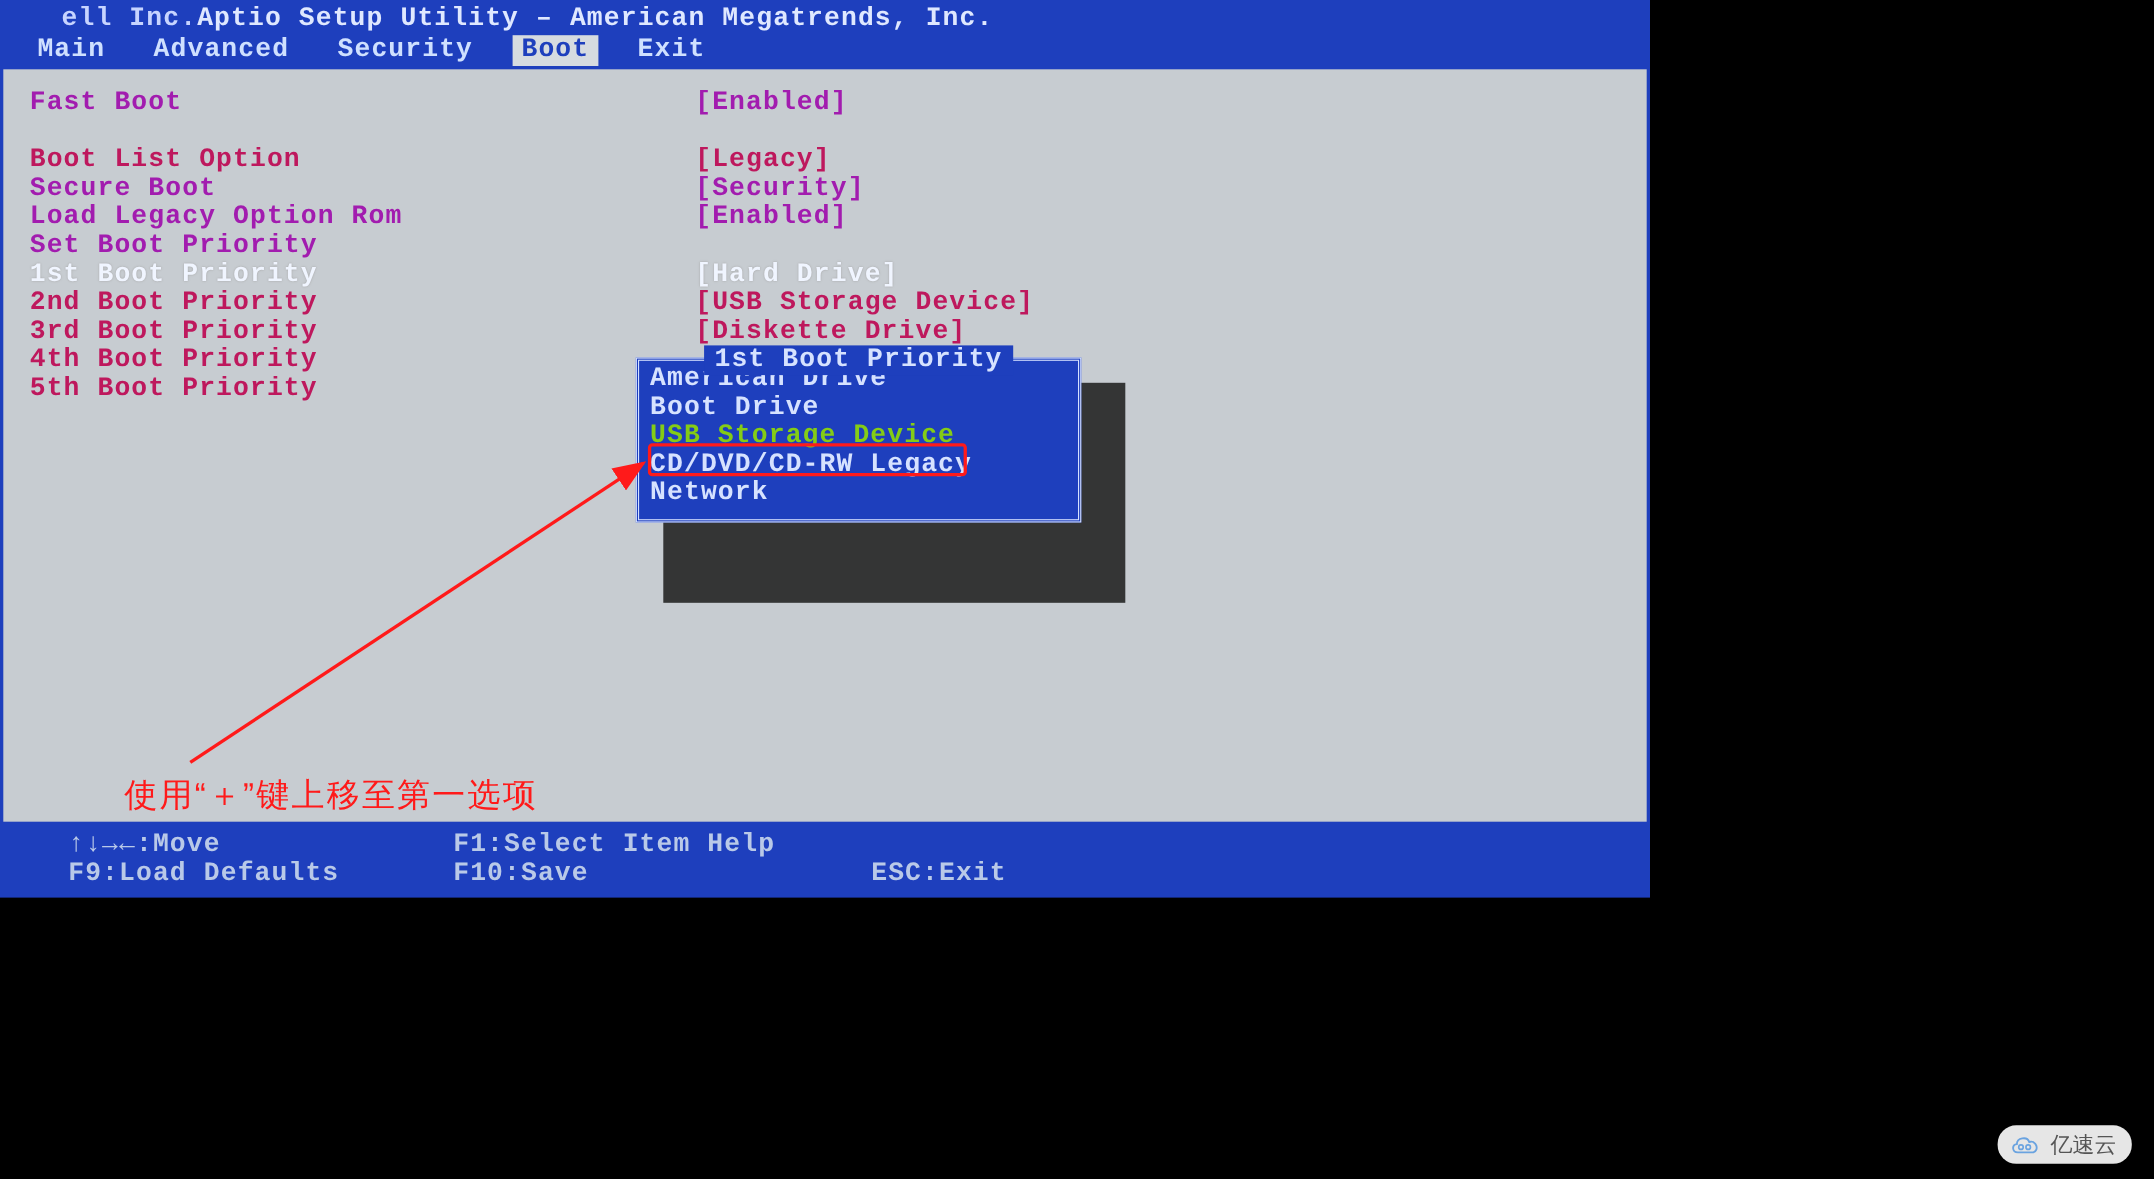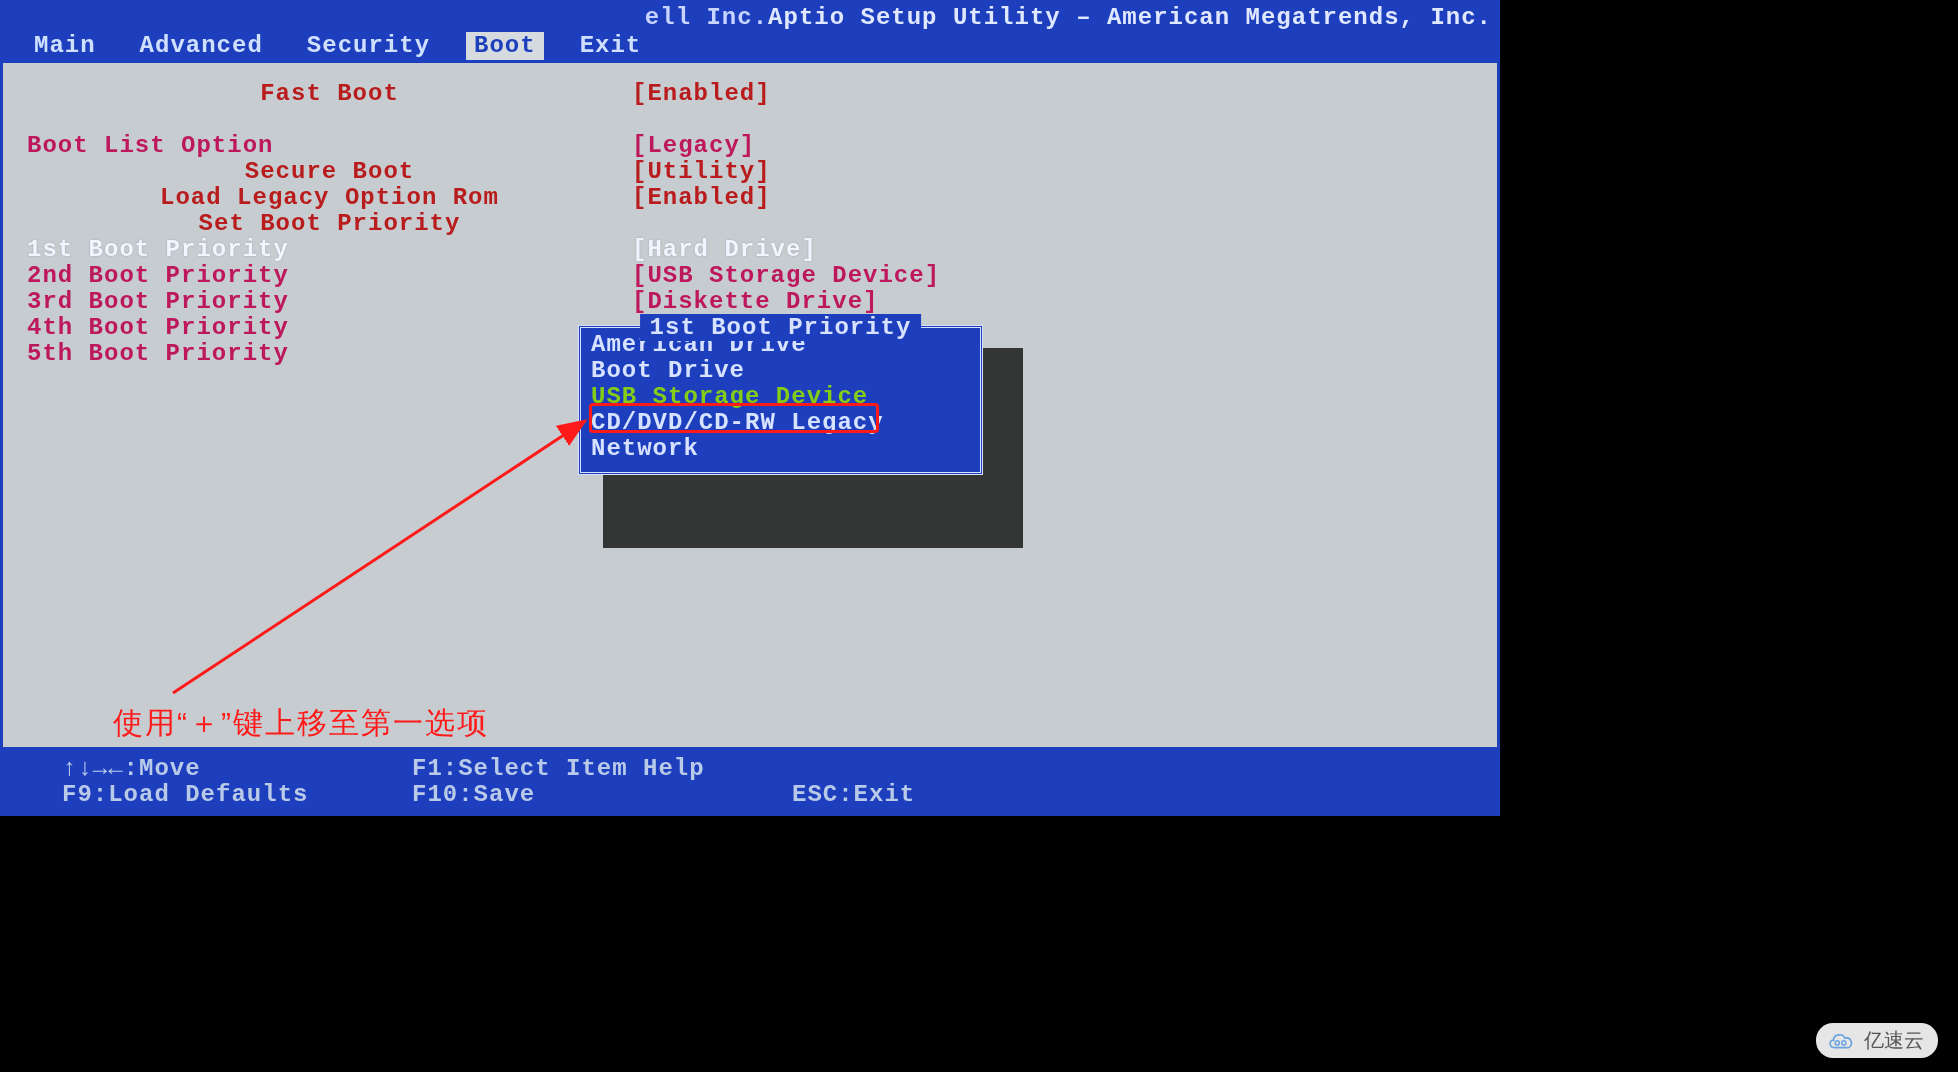--- a/index.html
+++ b/index.html
@@ -28,23 +28,24 @@
   .header {
     background: #1e3fbd;
     color: #fff;
     padding: 4px 8px 2px 8px;
     display: flex;
     flex-direction: column;
     height: 60px;
   }
   .header-top {
     display: flex;
-    justify-content: flex-end;
+    justify-content: flex-start;
     height: 28px;
     line-height: 28px;
+    margin-left: 48px;
   }
   .vendor { color: #c7d4ff; letter-spacing: 1px; }
   .utility-title { color: #dfe8ff; letter-spacing: 1px; white-space: pre; }
   .menus {
     display: flex;
     gap: 28px;
     padding-left: 18px;
     height: 28px;
     line-height: 28px;
   }
@@ -66,21 +67,21 @@
     padding: 18px 24px;
   }
   .row {
     display: flex;
     height: 26px;
     line-height: 26px;
     letter-spacing: 1px;
   }
   .row .lbl { width: 605px; white-space: pre; }
   .row .val { white-space: pre; }
-  .dark  { color: #b91c1c; text-align: center; }
+  .dark  { color: #a21caf; }
   .blue  { color: #be185d; }
   .white { color: #f0f5ff; text-shadow: 0 0 2px #a0a0a0; }
 
   
   .popup-shadow {
     position: absolute;
     top: 285px; left: 600px;
     width: 420px; height: 200px;
     background: #1a1a1a;
     opacity: 0.85;
@@ -198,21 +199,21 @@
       <div class="row">
         <span class="lbl"></span>
         <span class="val"></span>
       </div>
       <div class="row blue">
         <span class="lbl">Boot List Option</span>
         <span class="val">[Legacy]</span>
       </div>
       <div class="row dark">
         <span class="lbl">Secure Boot</span>
-        <span class="val">[Utility]</span>
+        <span class="val">[Security]</span>
       </div>
       <div class="row dark">
         <span class="lbl">Load Legacy Option Rom</span>
         <span class="val">[Enabled]</span>
       </div>
       <div class="row dark">
         <span class="lbl">Set Boot Priority</span>
         <span class="val"></span>
       </div>
       <div class="row white">

